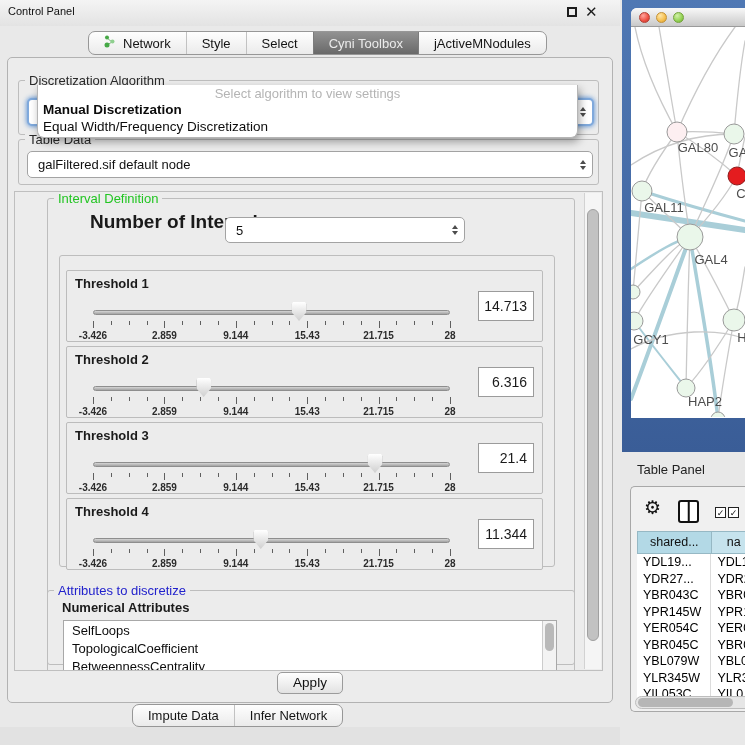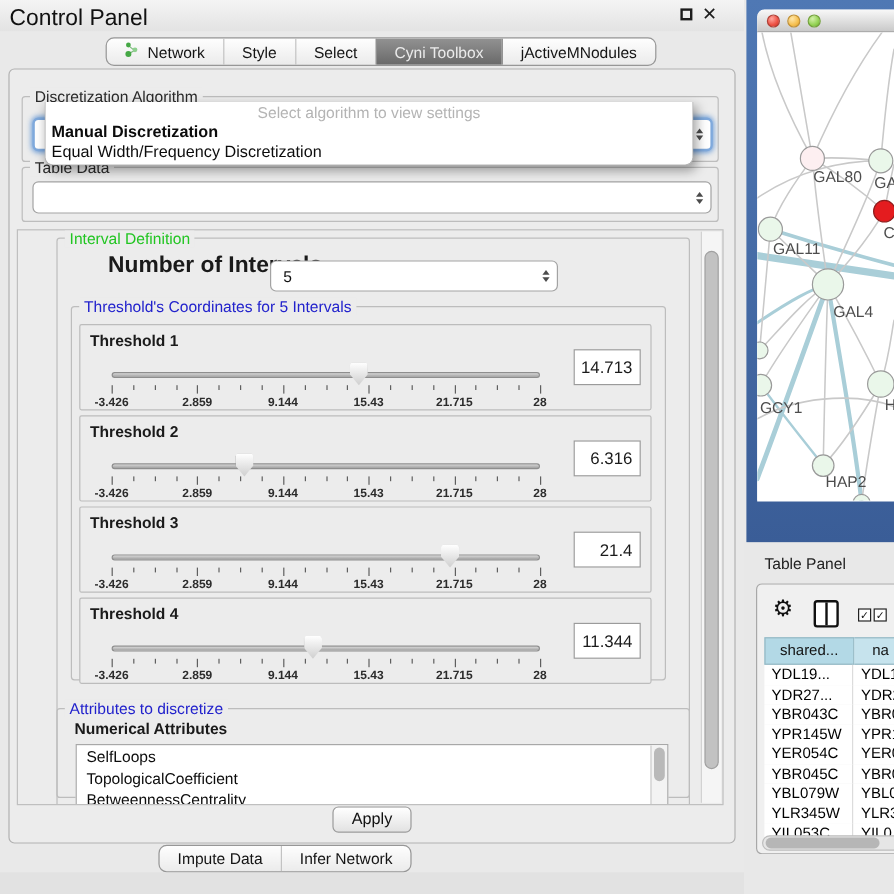--- a/index.html
+++ b/index.html
@@ -2,21 +2,21 @@
 <html><head>
 <meta charset="utf-8">
 <style>
   *{box-sizing:border-box;margin:0;padding:0}
   html,body{width:745px;height:745px}
   .stage{position:relative;width:745px;height:745px;background:#e9e9e9;
          font-family:"Liberation Sans","DejaVu Sans",sans-serif;font-size:13px;color:#1a1a1a;overflow:hidden}
 
   
   .cp-titlebar{position:absolute;left:0;top:0;width:620px;height:26px;background:linear-gradient(#f4f4f4,#e3e3e3)}
-  .cp-title{position:absolute;left:8px;top:5px;font-size:19px;color:#111}
+  .cp-title{position:absolute;left:8px;top:5px;font-size:11px;color:#111}
   .float-icon{position:absolute;left:567px;top:7px;width:10px;height:10px;border:2px solid #1c1c1c;background:transparent;cursor:default}
   .close-icon{position:absolute;left:585px;top:3px;font-size:15px;font-weight:bold;color:#1c1c1c}
 
   
   .segbar{position:absolute;display:flex;height:24px;border:1px solid #979797;border-radius:7px;
           background:linear-gradient(#fefefe,#ebebeb);overflow:hidden}
   .seg{display:flex;align-items:center;padding:0 15px;font-size:13px;color:#141414;white-space:nowrap}
   .seg+.seg{border-left:1px solid #c2c2c2}
   .seg.active{background:linear-gradient(#929292,#696969);color:#ebebeb;border-left-color:#7c7c7c}
   .seg.active+.seg{border-left-color:#7c7c7c}
@@ -167,40 +167,40 @@
 
     <div class="algo-popup">
       <div class="popup-prompt">Select algorithm to view settings</div>
       <div class="popup-item selected">Manual Discretization</div>
       <div class="popup-item">Equal Width/Frequency Discretization</div>
     </div>
 
     <div class="group tdata-group">
       <span class="gtitle">Table Data</span>
       <div class="combo tdata-combo">
+        <span class="cval">galFiltered.sif default node</span>
         <span class="stepper">
             <i class="up"></i>
             <i class="down"></i>
           </span>
       </div>
     </div>
 
     <div class="scrollpanel">
       <div class="group interval-group">
         <span class="gtitle green">Interval Definition</span>
         <div class="num-label">Number of Intervals</div>
         <div class="combo num-combo">
           <span class="cval">5</span>
           <span class="stepper">
               <i class="up"></i>
               <i class="down"></i>
             </span>
         </div>
         <div class="group thr-group" id="thr-host">
-          <span class="gtitle blue">Threshold's Coordinates for 5 Intervals</span>
         <div class="thr-box" style="top: 14px;">
               <div class="thr-label">Threshold 1</div>
               <div class="thr-value">14.713</div>
               <div class="slider">
                 <div class="track"></div>
                 <div class="tick major" style="left: 0%;"></div>
                 <div class="tick minor" style="left: 5%;"></div>
                 <div class="tick minor" style="left: 10%;"></div>
                 <div class="tick minor" style="left: 15%;"></div>
                 <div class="tick major" style="left: 20%;"></div>

